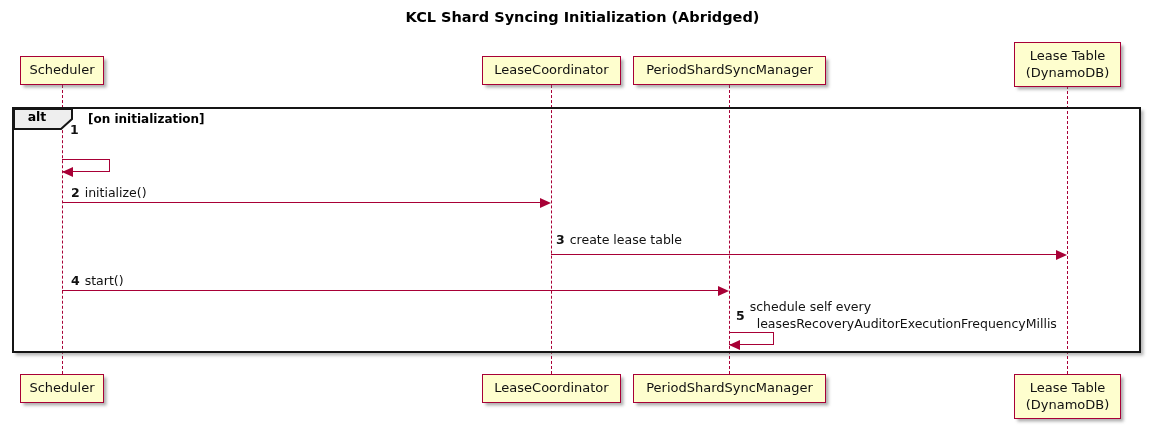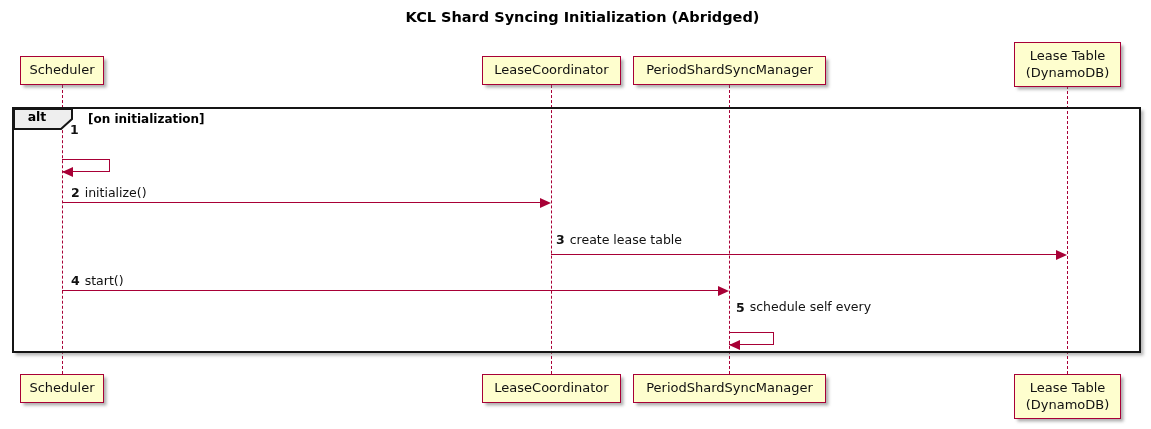--- a/index.html
+++ b/index.html
@@ -109,20 +109,21 @@
     <span class="num">4</span>
     <span class="txt">start()</span>
   </div>
   <div class="arrow-line" style="left:62px; top:290px; width:656px;"></div>
   <div class="arrow-head-right" style="left:718px; top:286px;"></div>
 
   <div class="msg" style="left:736px; top:299px;">
     <span class="num">5</span>
     <span class="lines">
       <span class="l">schedule self every</span>
+      <span class="l indent2">leasesRecoveryAuditorExecutionFrequencyMillis</span>
     </span>
   </div>
   <div class="self-loop" style="left:729px; top:332px; width:45px; height:13px;"></div>
   <div class="arrow-head-left" style="left:729px; top:340px;"></div>
 
   <div class="pbox" style="left:20px; top:56px; width:84px; height:29px;">
     <span>Scheduler</span>
   </div>
   <div class="pbox" style="left:482px; top:56px; width:139px; height:29px;">
     <span>LeaseCoordinator</span>

